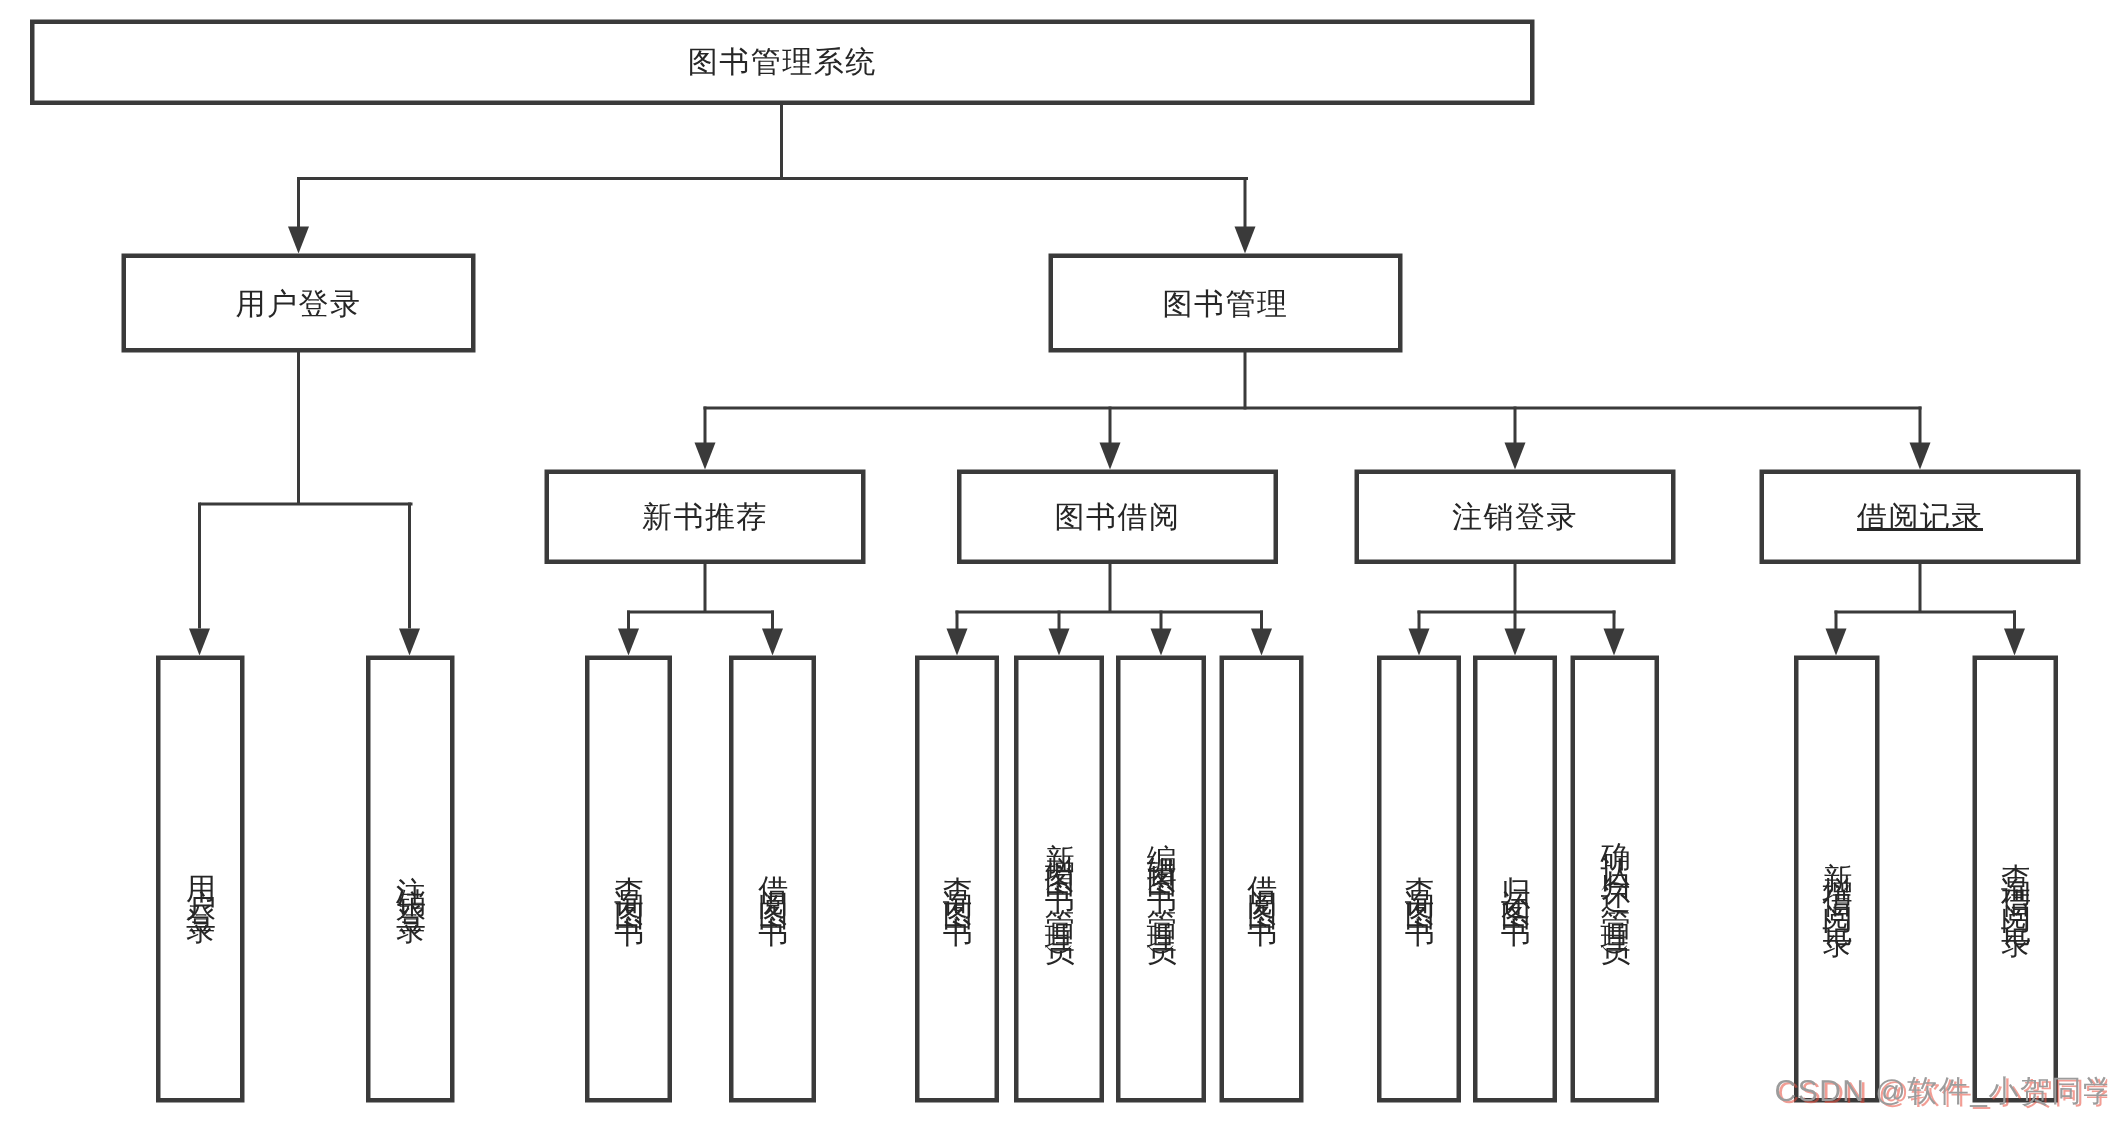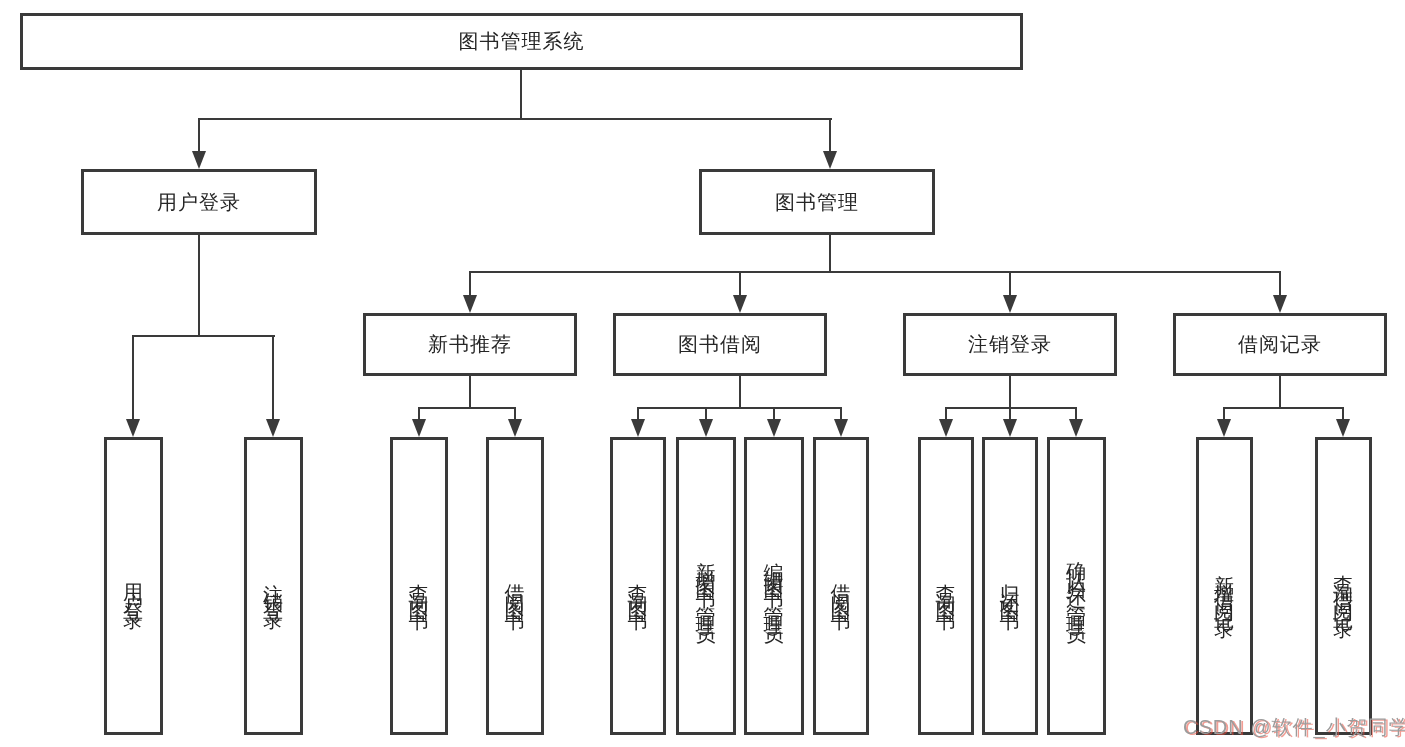--- a/index.html
+++ b/index.html
@@ -66,27 +66,27 @@
   <div class="vl" style="left:739px;top:271px;height:26px;"></div>
   <div class="arr" style="left:733px;top:295px;"></div>
   <div class="vl" style="left:1009px;top:271px;height:26px;"></div>
   <div class="arr" style="left:1003px;top:295px;"></div>
   <div class="vl" style="left:1279px;top:271px;height:26px;"></div>
   <div class="arr" style="left:1273px;top:295px;"></div>
 
   <div class="box" style="left:363px;top:313px;width:214px;height:63px;">
     <span>新书推荐</span>
   </div>
-  <div class="box" style="left:613px;top:313px;width:214px;height:63px;">
+  <div class="box" style="left:638px;top:313px;width:214px;height:63px;">
     <span>图书借阅</span>
   </div>
   <div class="box" style="left:903px;top:313px;width:214px;height:63px;">
     <span>注销登录</span>
   </div>
-  <div class="box" style="left:1173px;top:313px;width:214px;height:63px;">
+  <div class="box" style="left:1173px;top:313px;width:214px;height:63px;text-decoration:underline;">
     <span>借阅记录</span>
   </div>
 
   <div class="vl" style="left:469px;top:375px;height:33px;"></div>
   <div class="hl" style="left:418px;top:407px;width:98px;"></div>
   <div class="vl" style="left:418px;top:407px;height:14px;"></div>
   <div class="arr" style="left:412px;top:419px;"></div>
   <div class="vl" style="left:514px;top:407px;height:14px;"></div>
   <div class="arr" style="left:508px;top:419px;"></div>
 

